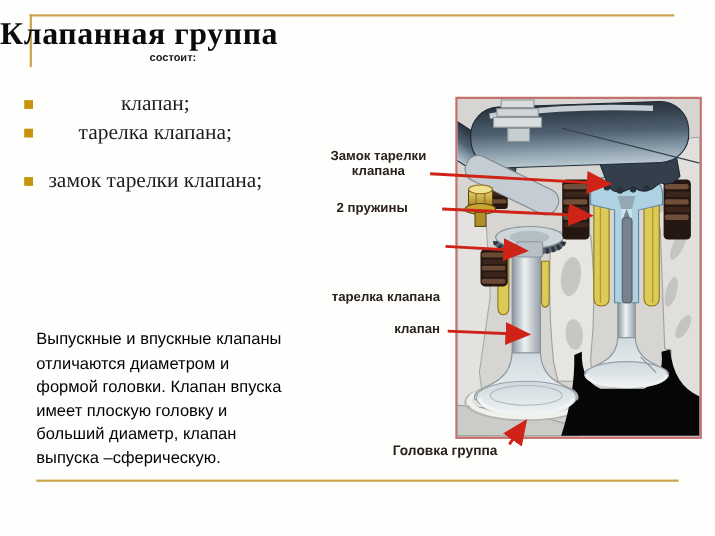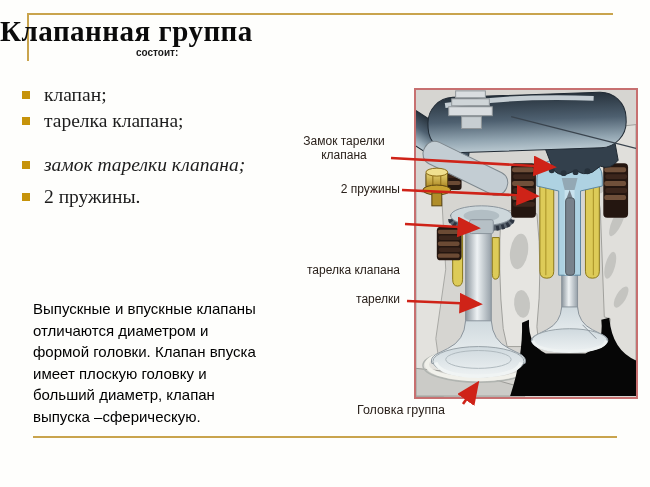--- a/index.html
+++ b/index.html
@@ -20,43 +20,43 @@
 
   .title{
     position:absolute;left:0;right:0;top:15px;text-align:left;
     font-family:"Liberation Serif",serif;font-weight:bold;font-size:29px;
     color:#0b0b0b;letter-spacing:.5px;
   }
   .subtitle{position:absolute;left:88px;top:47px;font-size:10px;font-weight:bold;color:#1a1a1a;margin-left:48px;}
 
   .bullets{position:absolute;left:22px;top:84px;margin:0;padding:0;list-style:none;
     font-family:"Liberation Serif",serif;font-size:19.5px;color:#1c1c1c;}
-  .bullets li{position:relative;padding-left:22px;line-height:22px;}
+  .bullets li{position:relative;padding-left:22px;line-height:22px;text-align:center;}
   .bullets li:nth-child(1){margin-bottom:4px;}
   .bullets li:nth-child(2){margin-bottom:22px;}
-  .bullets li:nth-child(3){margin-bottom:10px;font-style:italic;}
+  .bullets li:nth-child(3){margin-bottom:10px;}
   .bullet-sq{position:absolute;left:0;top:7px;width:8px;height:8px;background:var(--bullet-gold);}
 
   .paragraph{
     position:absolute;left:33px;top:298px;width:312px;
     font-size:15px;line-height:21.5px;color:#000000;white-space:pre-line;
   }
 
   .diagram-frame{
     position:absolute;left:414px;top:88px;width:224px;height:311px;
     border:2px solid var(--image-border);box-sizing:border-box;background:#d6d5d1;
   }
   .diagram-frame svg{display:block;width:100%;height:100%;}
 
   .diagram-label{
-    position:absolute;font-size:12px;font-weight:normal;color:#2a211b;
+    position:absolute;font-size:12px;font-weight:bold;color:#2a211b;
     line-height:13.5px;white-space:pre-line;z-index:6;
   }
   .lbl-lock{left:288px;top:135px;width:112px;text-align:center;}
-  .lbl-springs{left:306px;top:183px;width:94px;text-align:right;}
+  .lbl-springs{left:306px;top:183px;width:94px;}
   .lbl-plate{left:276px;top:216px;width:124px;text-align:right;margin-top:48px;}
   .lbl-valve{left:306px;top:293px;width:94px;text-align:right;}
   .lbl-head{left:357px;top:404px;width:130px;text-align:left;font-size:12.5px;}
 
   .arrows{position:absolute;left:0;top:0;width:650px;height:487px;z-index:5;
     pointer-events:none;color:var(--arrow-red);}
 </style>
 </head>
 <body>
 
@@ -74,24 +74,20 @@
       <span class="bullet-sq"></span>
       <span>клапан;</span>
     </li>
     <li>
       <span class="bullet-sq"></span>
       <span>тарелка клапана;</span>
     </li>
     <li>
       <span class="bullet-sq"></span>
       <span>замок тарелки клапана;</span>
-    </li>
-    <li>
-      <span class="bullet-sq"></span>
-      <span>2 пружины.</span>
     </li>
   </ul>
 
   <div class="paragraph">Выпускные и впускные клапаны
 отличаются диаметром и
 формой головки. Клапан впуска
 имеет плоскую головку и
 больший диаметр, клапан
 выпуска –сферическую.</div>
 
@@ -235,21 +231,21 @@
         <ellipse cx="21" cy="100" rx="14" ry="5" fill="#c8a432" stroke="#5a4410"></ellipse>
         <rect x="16" y="103" width="10" height="13" fill="#b08e2a" stroke="#5a4410"></rect>
       </g>
     </svg>
   </div>
 
   <div class="diagram-label lbl-lock">Замок тарелки
 клапана</div>
   <div class="diagram-label lbl-springs">2 пружины</div>
   <div class="diagram-label lbl-plate">тарелка клапана</div>
-  <div class="diagram-label lbl-valve">тарелки</div>
+  <div class="diagram-label lbl-valve">клапан</div>
   <div class="diagram-label lbl-head">Головка группа</div>
 
   <div class="arrows">
     <svg width="650" height="487" viewBox="0 0 650 487">
       <defs>
         <marker id="ah" markerWidth="9" markerHeight="8" refX="7.5" refY="4" orient="auto">
           <path d="M0,0 L9,4 L0,8 Z" fill="currentColor"></path>
         </marker>
       </defs>
       <g stroke="currentColor" stroke-width="2.6" fill="none">

